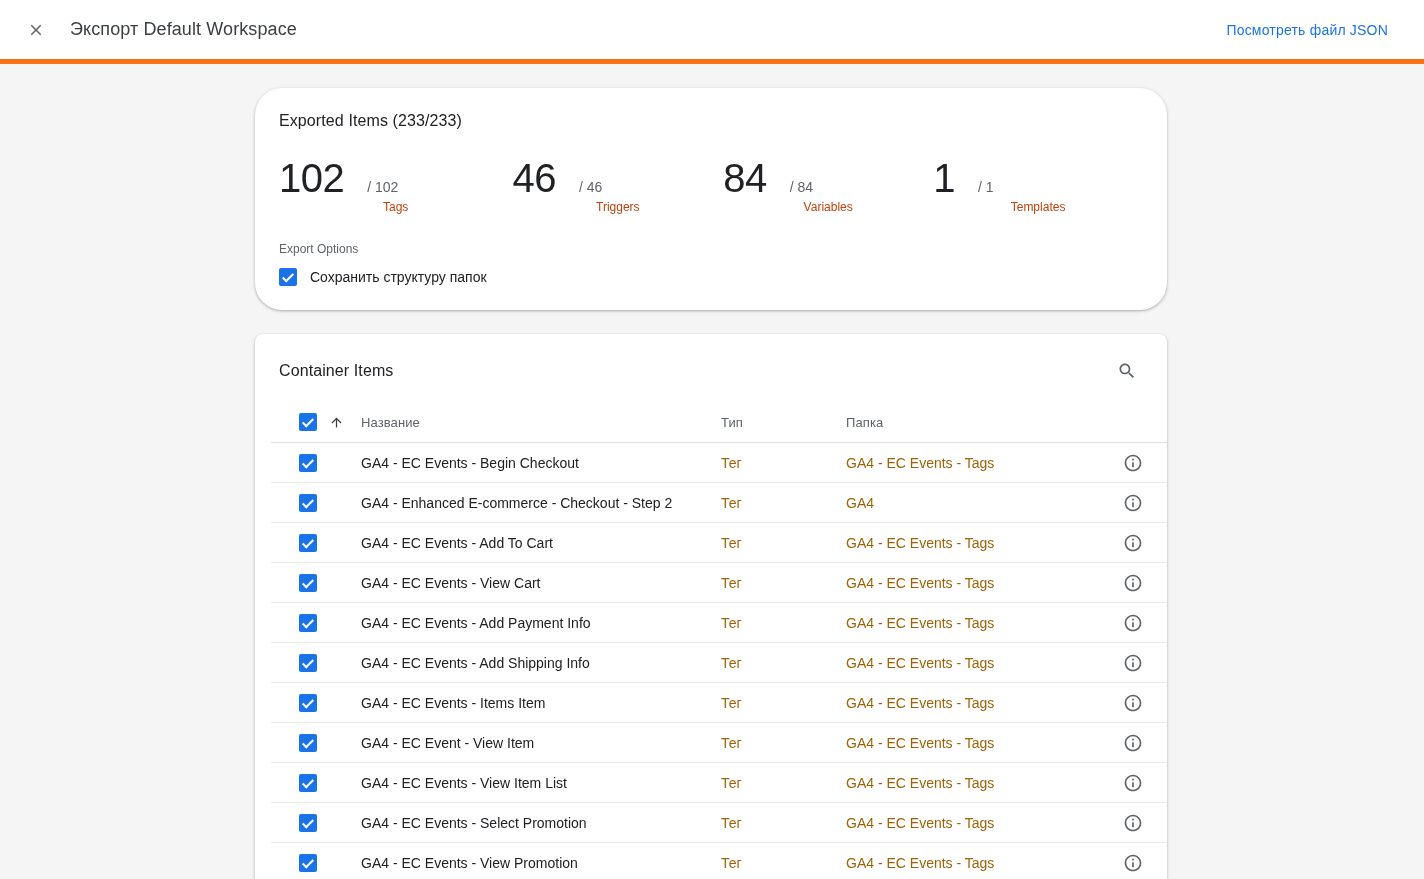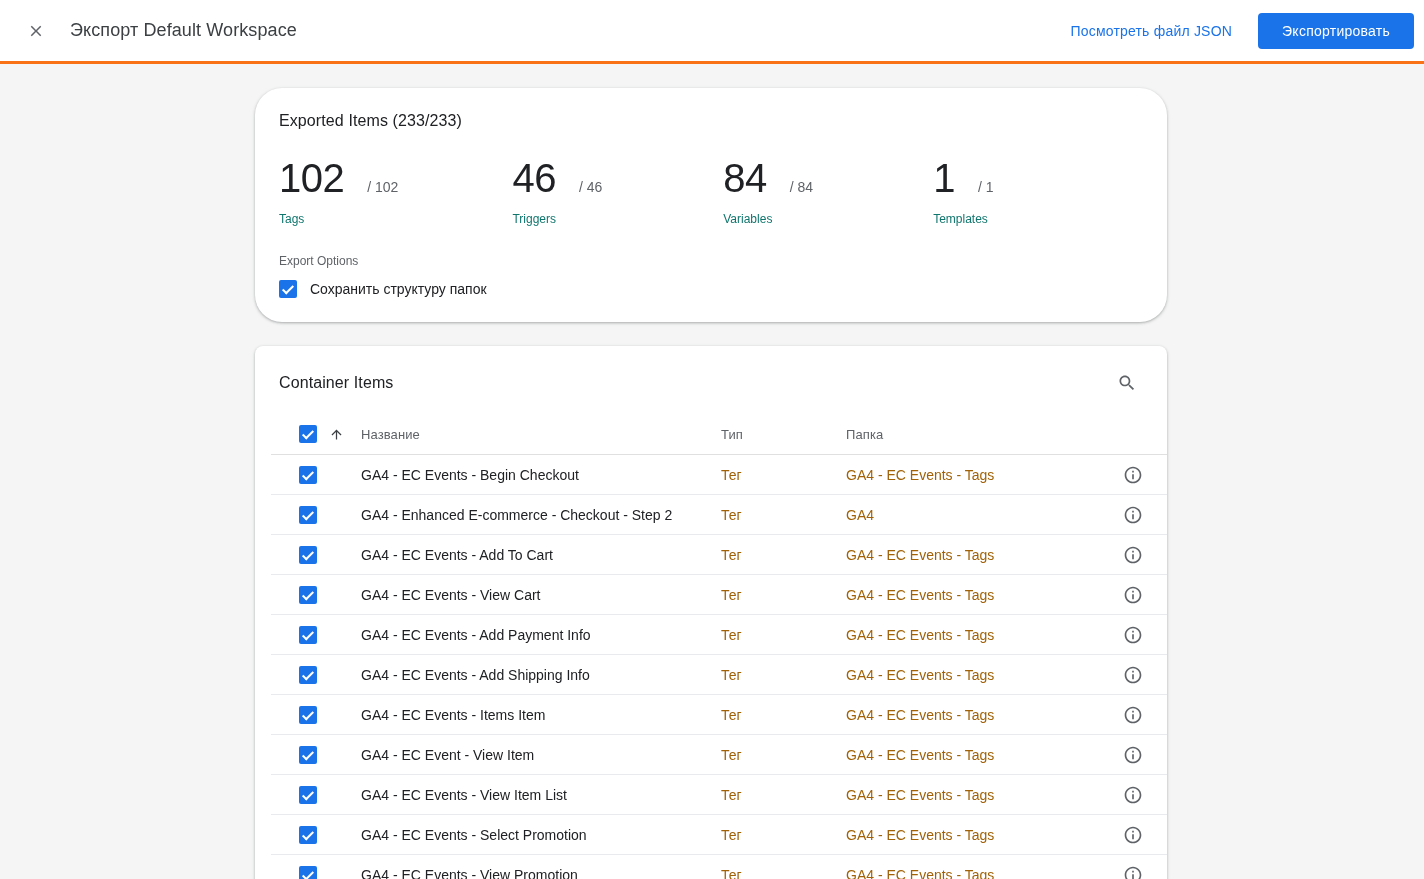--- a/index.html
+++ b/index.html
@@ -6,21 +6,21 @@
   html, body { margin: 0; padding: 0; }
   body {
     width: 1424px; height: 879px; overflow: hidden;
     background: #f5f5f5;
     font-family: "Liberation Sans", sans-serif;
     color: #202124;
   }
 
   
   .topbar {
-    height: 64px; background: #fff; border-bottom: 3px solid #f97316;
+    height: 64px; background: #fff; border-bottom: 5px solid #f97316;
     display: flex; align-items: center; padding: 0 10px 0 16px;
   }
   .icon-btn {
     width: 40px; height: 40px; border: none; background: transparent;
     display: flex; align-items: center; justify-content: center;
     cursor: pointer; border-radius: 50%; padding: 0;
   }
   .topbar-title {
     font-size: 18px; font-weight: 400; color: #3c4043;
     margin: 0 0 0 14px; letter-spacing: .1px; flex: 0 0 auto;
@@ -45,21 +45,21 @@
   .card-summary { padding: 24px; margin-bottom: 24px; border-radius: 27px; }
   .card-title { font-size: 16px; font-weight: 400; color: #202124; margin: 0; letter-spacing: .1px; }
 
   .stats { display: flex; margin-top: 28px; }
   .stat { width: 214px; }
   .stat:nth-child(1) { width: 238px; }
   .stat:nth-child(2) { width: 215px; }
   .stat-top { display: flex; align-items: baseline; gap: 17px; }
   .stat-value { font-size: 40px; line-height: 1; color: #202124; letter-spacing: -.5px; }
   .stat-total { font-size: 14px; color: #5f6368; margin-left: 6px; }
-  .stat-label { font-size: 12px; color: #0f766e; margin-top: 14px; }
+  .stat-label { font-size: 12px; color: #c2410c; margin-top: 2px; text-align: center; }
 
   .export-options { font-size: 12px; color: #5f6368; margin-top: 28px; }
   .keep-row {
     display: flex; align-items: center; gap: 13px;
     margin-top: 12px; font-size: 14px; color: #202124; cursor: default;
   }
 
   
   .checkbox {
     width: 18px; height: 18px; background: #1a73e8; border-radius: 2px;
@@ -110,21 +110,20 @@
   <button class="icon-btn">
     <span>
       <svg width="18" height="18" viewBox="0 0 24 24">
           <path fill="#5f6368" d="M19 6.41 17.59 5 12 10.59 6.41 5 5 6.41 10.59 12 5 17.59 6.41 19 12 13.41 17.59 19 19 17.59 13.41 12z"></path>
         </svg>
     </span>
   </button>
   <h1 class="topbar-title">Экспорт Default Workspace</h1>
   <div class="spacer"></div>
   <a class="json-link">Посмотреть файл JSON</a>
-  <button class="primary-btn">Экспортировать</button>
 </header>
 
 <main class="content">
 
   <section class="card card-summary">
     <h2 class="card-title">Exported Items (233/233)</h2>
 
     <div class="stats">
       <div class="stat">
         <div class="stat-top">

